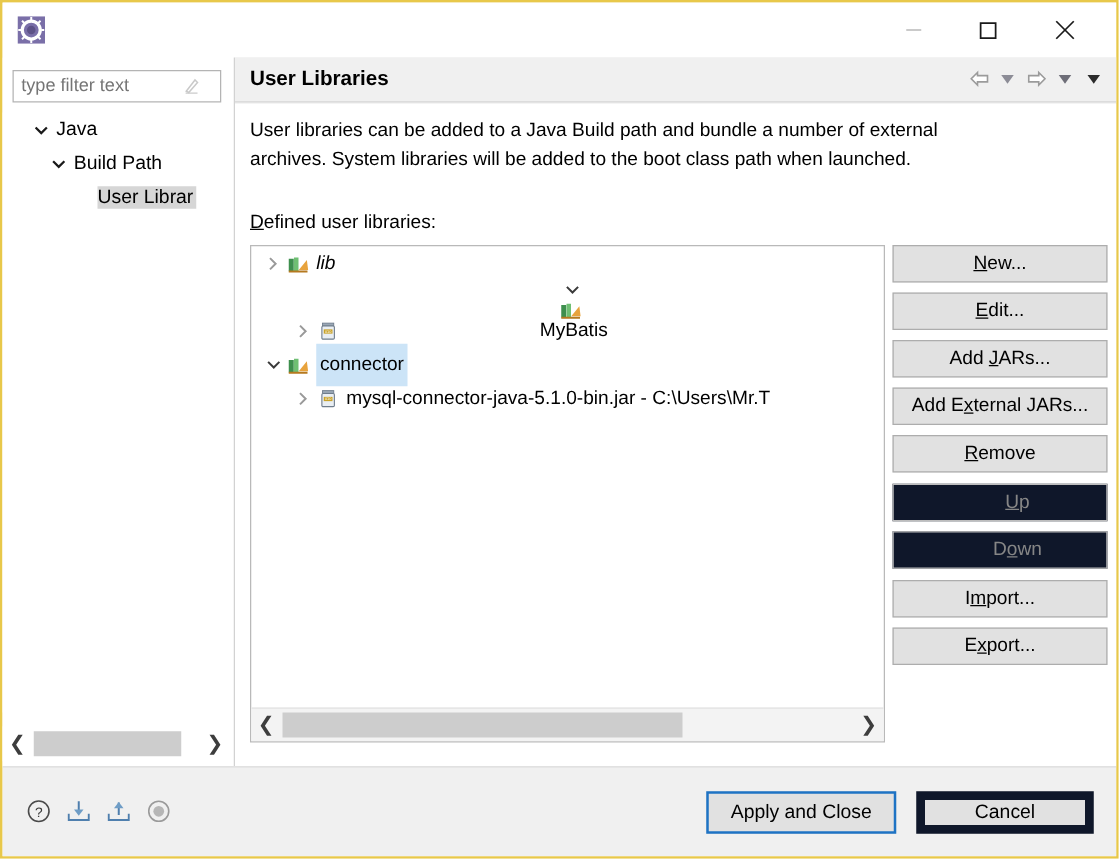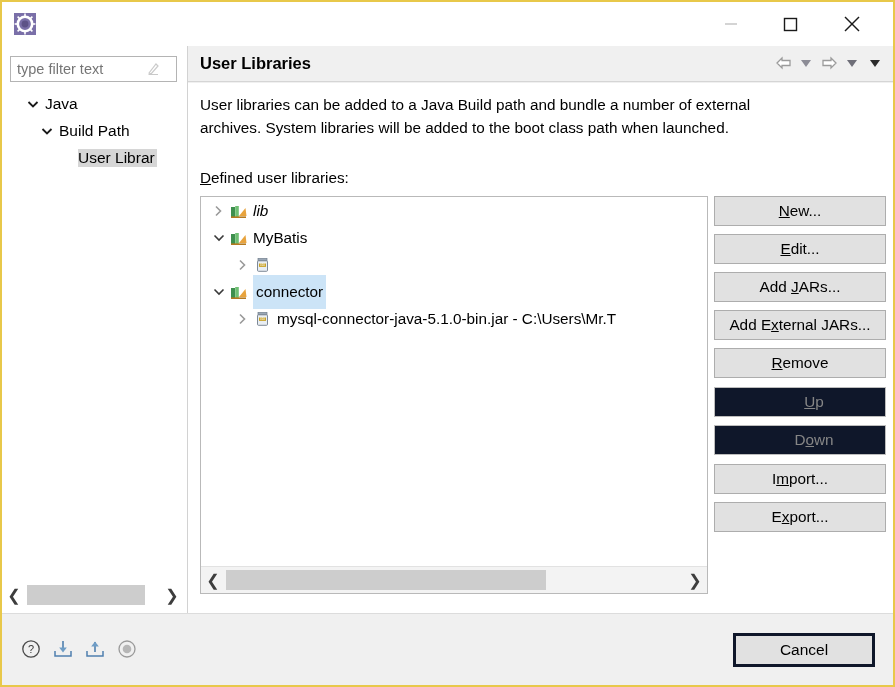--- a/index.html
+++ b/index.html
@@ -247,21 +247,21 @@
     width: 152px; height: 34px;
     background: #e1e1e1;
     border: 2px solid #1e73c4;
     font-family: "Liberation Sans", sans-serif;
     font-size: 15.5px; color: #000;
     cursor: default; padding: 0;
   }
   #cancel-btn {
     width: 142px; height: 34px;
     background: #e1e1e1;
-    border: 3px solid #0f172a;
+    border: 7px solid #0f172a;
     font-family: "Liberation Sans", sans-serif;
     font-size: 15.5px; color: #000;
     cursor: default; padding: 0;
   }
 </style>
 </head>
 <body>
 
 <div id="window">
 
@@ -388,21 +388,21 @@
               </svg>
               <svg class="lib-icon" viewBox="0 0 17 16">
                 <rect x="1" y="4" width="4" height="10" fill="#3e8f4e"></rect>
                 <rect x="5.2" y="3" width="3.6" height="11" fill="#6fbf73"></rect>
                 <path d="M9 13 L15.5 5 L16.5 13 Z" fill="#e8a33d"></path>
                 <rect x="1" y="13.4" width="15" height="1.6" fill="#b5791f"></rect>
               </svg>
               <span>lib</span>
             </div>
 
-            <div class="lib-row" style="padding-left:10px;">
+            <div class="lib-row" style="padding-left:10px;flex-direction:column;">
               <svg class="lib-arrow" viewBox="0 0 16 16">
                 <polyline points="3.5,5.5 8,10 12.5,5.5" fill="none" stroke="#3a3a3a" stroke-width="1.6"></polyline>
               </svg>
               <svg class="lib-icon" viewBox="0 0 17 16">
                 <rect x="1" y="4" width="4" height="10" fill="#3e8f4e"></rect>
                 <rect x="5.2" y="3" width="3.6" height="11" fill="#6fbf73"></rect>
                 <path d="M9 13 L15.5 5 L16.5 13 Z" fill="#e8a33d"></path>
                 <rect x="1" y="13.4" width="15" height="1.6" fill="#b5791f"></rect>
               </svg>
               <span>MyBatis</span>
@@ -505,17 +505,18 @@
         <line x1="11" y1="14" x2="11" y2="4" stroke="#4f7fae" stroke-width="1.6"></line>
         <polygon points="7.2,8.5 14.8,8.5 11,3.5" fill="#6f9dc6"></polygon>
       </svg>
       <svg class="ficon" viewBox="0 0 22 22">
         <circle cx="11" cy="11" r="8" fill="none" stroke="#9a9a9a" stroke-width="1.3"></circle>
         <circle cx="11" cy="11" r="4.3" fill="#b6b6b6"></circle>
       </svg>
     </div>
 
     <div id="footer-buttons">
+      <button id="apply-close-btn">Apply and Close</button>
       <button id="cancel-btn">Cancel</button>
     </div>
   </div>
 
 </div>
 
 </body></html>

